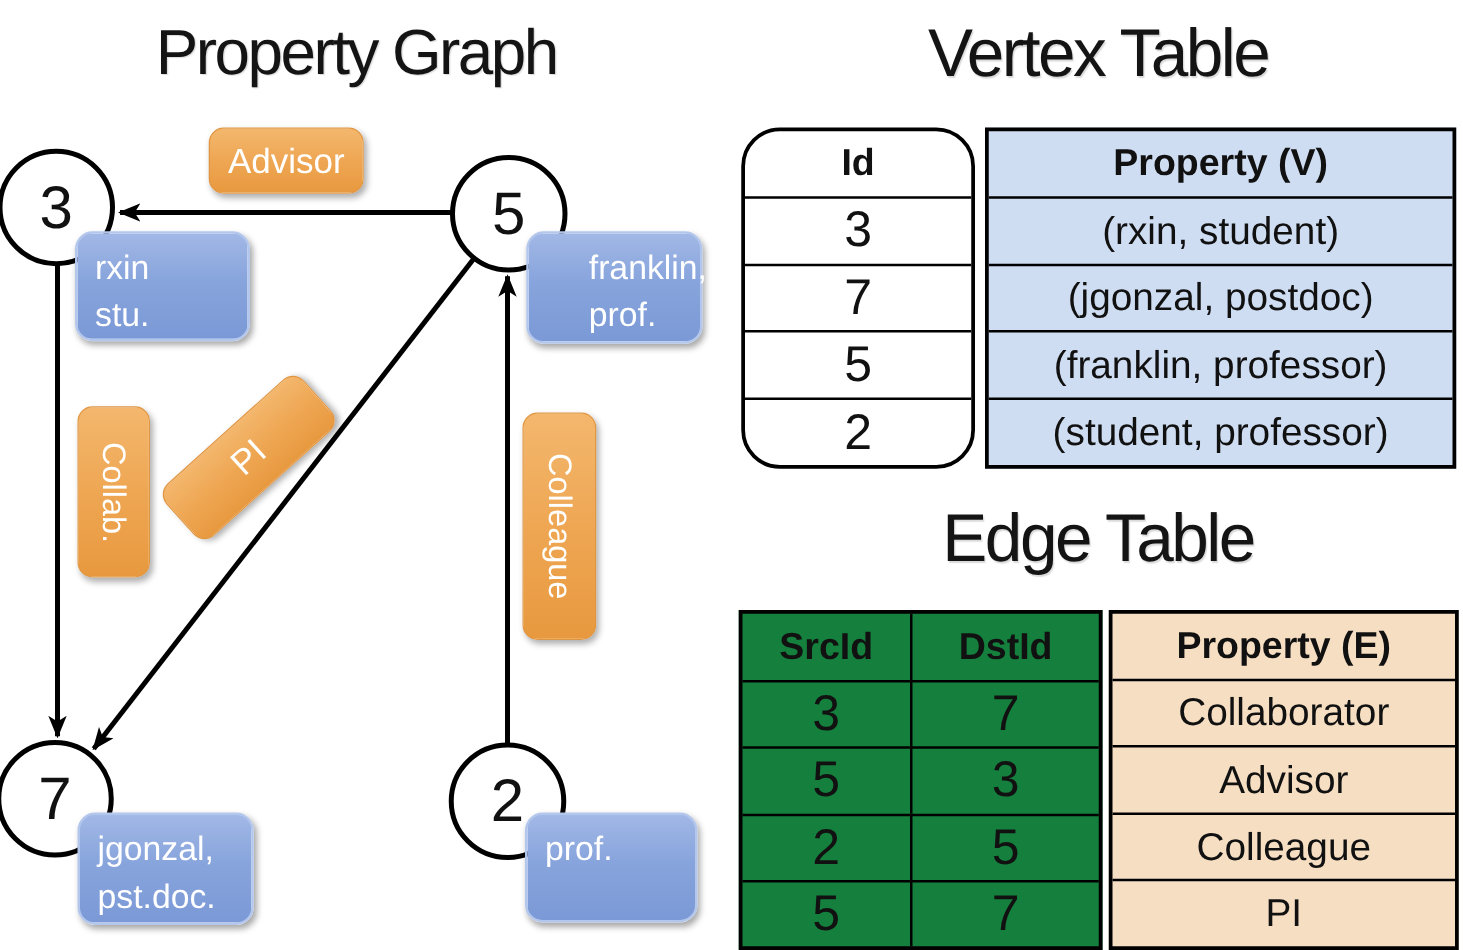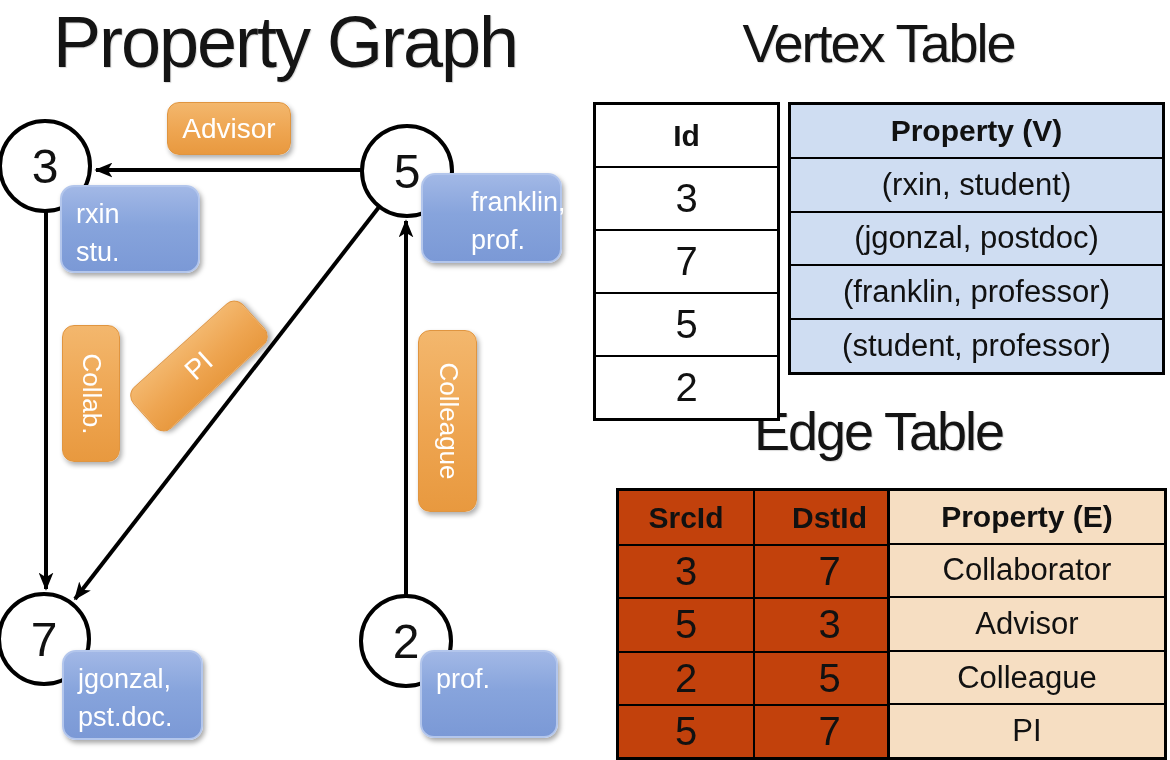--- a/index.html
+++ b/index.html
@@ -4,21 +4,21 @@
 <style>
   html,body{margin:0;padding:0;background:#fff;}
   #canvas{
     position:relative;width:1170px;height:760px;background:#ffffff;overflow:hidden;
     font-family:"Liberation Sans",sans-serif;color:#111;
   }
   .title{
     position:absolute;text-align:center;font-size:54px;letter-spacing:-2px;
     color:#141414;white-space:nowrap;text-shadow:1px 1px 1px rgba(0,0,0,0.15);
   }
-  #graph-title{left:25px;width:520px;top:1px;font-size:72px;}
+  #graph-title{left:25px;width:520px;top:12px;font-size:51px;}
   #vertex-table-title{left:592px;width:573px;top:12px;}
   #edge-table-title{left:592px;width:573px;top:400px;}
 
   svg.graph{position:absolute;left:0;top:0;z-index:1;}
 
   .vnum{
     position:absolute;z-index:2;width:90px;height:90px;display:flex;
     align-items:center;justify-content:center;font-size:48px;color:#111;
   }
   .vlabel{
@@ -42,22 +42,22 @@
   .tbl{
     position:absolute;border:3px solid #000;box-sizing:border-box;
     display:flex;flex-direction:column;background:#fff;z-index:2;
   }
   .tbl .row{flex:1;display:flex;align-items:center;justify-content:center;border-top:2px solid #000;}
   .tbl .row:first-child{border-top:none;}
   .hdr{font-weight:bold;font-size:30px;}
   .num{font-size:40px;}
   .prop{font-size:31px;}
   .grid2{
-    position:absolute;border:3px solid #000;box-sizing:border-box;background:#c2410c;
-    display:grid;grid-template-columns:134px 1fr;grid-auto-rows:1fr;z-index:2;margin-left:25px;
+    position:absolute;border:3px solid #000;box-sizing:border-box;background:#15803d;
+    display:grid;grid-template-columns:134px 1fr;grid-auto-rows:1fr;z-index:2;
   }
   .grid2 .cell{display:flex;align-items:center;justify-content:center;border-top:2px solid #000;}
   .grid2 .cell.c2{border-left:2px solid #000;}
   .grid2 .cell.r1{border-top:none;}
 </style>
 </head>
 <body>
 
 <div id="canvas">
 
@@ -83,42 +83,42 @@
 
   <div class="vnum" style="left:0px;top:121px;">3</div>
   <div class="vnum" style="left:362px;top:126px;">5</div>
   <div class="vnum" style="left:-1px;top:594px;">7</div>
   <div class="vnum" style="left:361px;top:596px;">2</div>
 
   <div class="vlabel" style="left:60px;top:185px;width:140px;height:88px;">
     <div>rxin</div>
     <div>stu.</div>
   </div>
-  <div class="vlabel" style="left:421px;top:173px;width:141px;height:90px;padding-left:48px;">
+  <div class="vlabel" style="left:421px;top:185px;width:141px;height:90px;padding-left:48px;">
     <div>franklin,</div>
     <div>prof.</div>
   </div>
   <div class="vlabel" style="left:62px;top:650px;width:141px;height:90px;">
     <div>jgonzal,</div>
     <div>pst.doc.</div>
   </div>
   <div class="vlabel" style="left:420px;top:650px;width:138px;height:88px;">
     <div>prof.</div>
   </div>
 
   <div class="elabel" id="edge-label-advisor" style="left:167px;top:102px;width:124px;height:53px;">Advisor</div>
   <div class="elabel" style="left:62px;top:325px;width:58px;height:137px;">
     <span class="vtext">Collab.</span>
   </div>
   <div class="elabel" id="edge-label-pi" style="left:125px;top:338px;width:148px;height:56px;">PI</div>
   <div class="elabel" style="left:418px;top:330px;width:59px;height:182px;">
     <span class="vtext">Colleague</span>
   </div>
 
-  <div class="tbl" style="left:593px;top:102px;width:187px;height:319px;">
+  <div class="tbl" style="left:593px;top:102px;width:187px;height:273px;border-radius:31px;">
     <div class="row hdr">Id</div>
     <div class="row num">3</div>
     <div class="row num">7</div>
     <div class="row num">5</div>
     <div class="row num">2</div>
   </div>
 
   <div class="tbl" style="left:788px;top:102px;width:377px;height:273px;background:#cfddf2;">
     <div class="row hdr">Property (V)</div>
     <div class="row prop">(rxin, student)</div>

